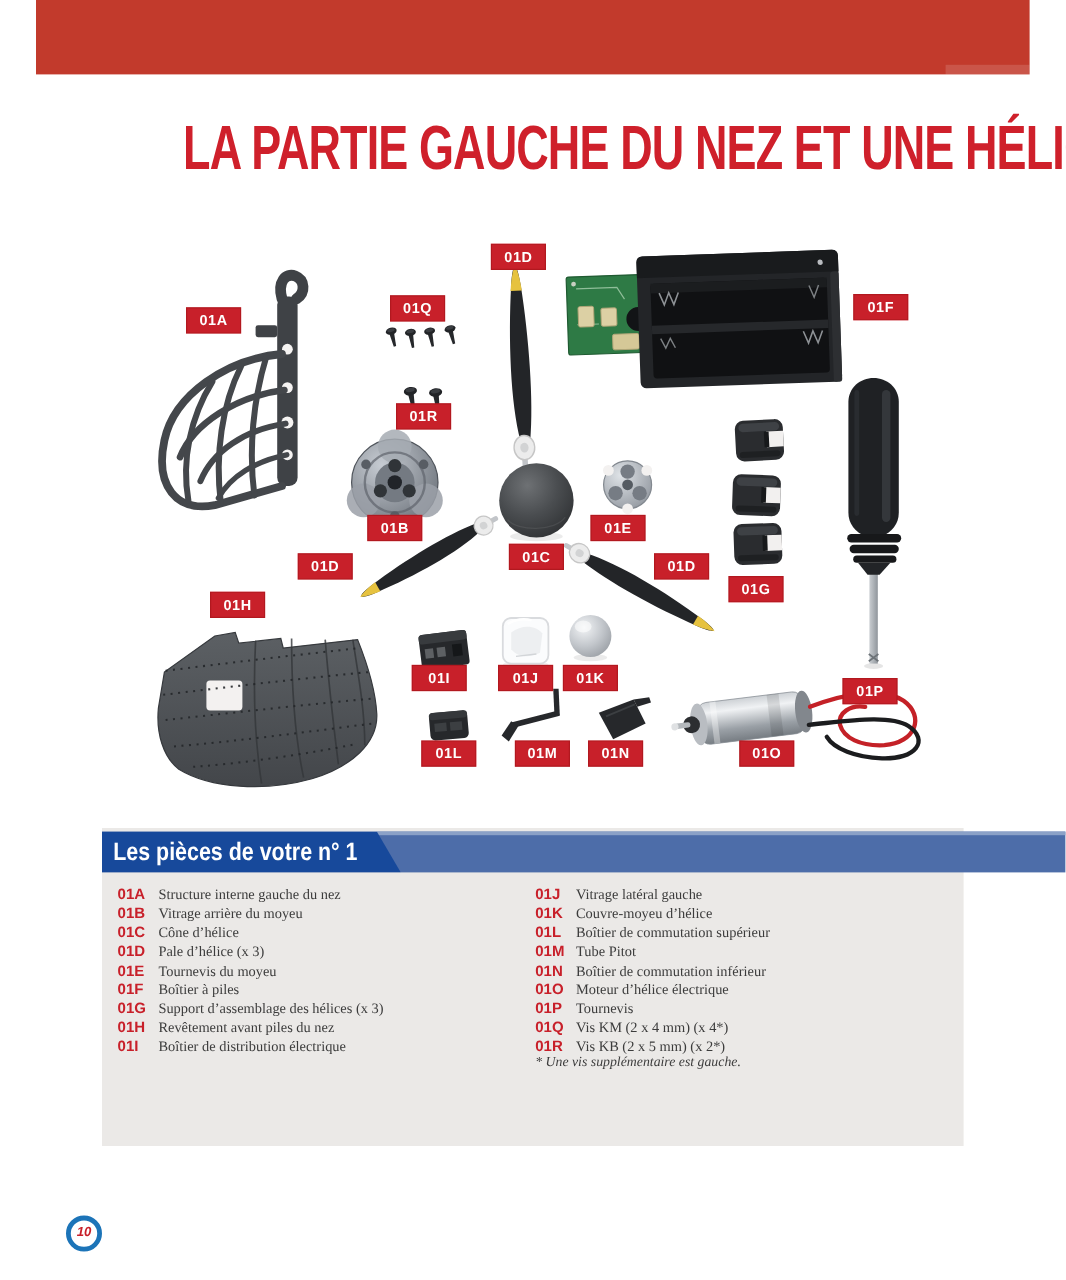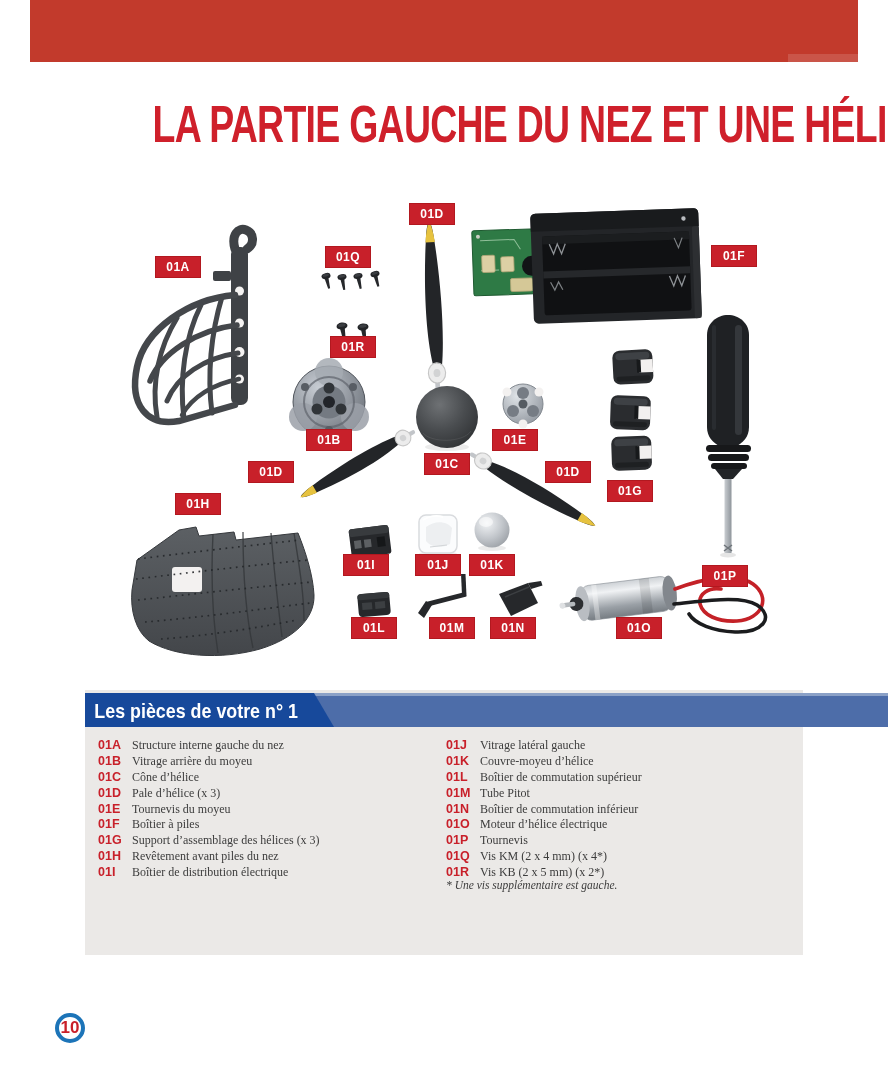--- a/index.html
+++ b/index.html
@@ -30,21 +30,21 @@
   .parts-col.c0{left:98px;}
   .parts-col.c1{left:446px;}
   .p-row{display:flex;align-items:baseline;height:15.9px;line-height:15.9px;}
   .p-code{width:34px;flex:0 0 34px;color:var(--label-red);font-weight:bold;font-size:12.5px;
         font-family:"Liberation Sans",sans-serif;}
   .p-name{font-family:"Liberation Serif",serif;font-size:12px;color:var(--text-dark);white-space:nowrap;}
   .footnote{position:absolute;left:446px;top:879px;font-family:"Liberation Serif",serif;
         font-style:italic;font-size:11.5px;color:var(--text-dark);}
   .page-badge{position:absolute;left:55px;top:1013px;width:30px;height:30px;box-sizing:border-box;
         border:4.5px solid var(--badge-blue);border-radius:50%;background:#fff;text-align:center;}
-  .page-badge span{display:block;font-weight:bold;font-size:17px;line-height:21px;color:var(--label-red);}
+  .page-badge span{display:block;font-weight:bold;font-size:11px;line-height:21px;color:var(--label-red);font-style:italic;}
 </style>
 </head>
 <body>
 
 <div class="page">
 
   <div class="top-bar"></div>
 
   <div class="page-title">
     <span>LA PARTIE GAUCHE DU NEZ ET UNE HÉLICE</span>

